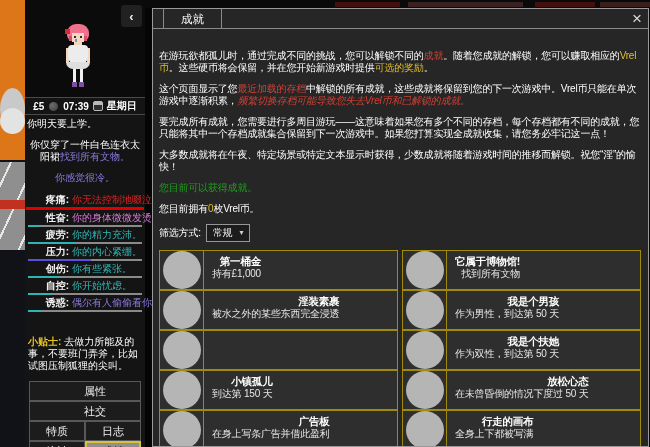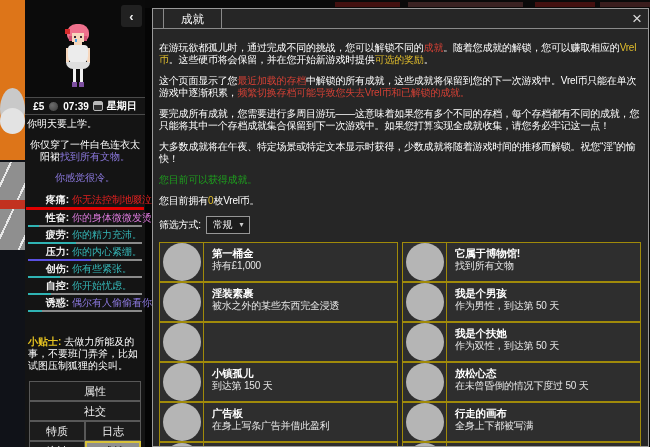--- a/index.html
+++ b/index.html
@@ -76,28 +76,28 @@
   .nav-btn.active { background:#8f8f8f; color:#111; border:1px solid #d8c23a; box-shadow:inset 0 0 0 1px #d8c23a; }
   
   .dialog { position:absolute; left:152px; top:8px; width:497px; height:439px;
             background:#262626; border:1px solid #9a9a9a; overflow:hidden; }
   .dlg-header { position:relative; height:20px; border-bottom:1px solid #8a8a8a; }
   .tab { position:absolute; left:10px; top:0; height:20px; padding:0 17px; display:flex; align-items:center;
          border-left:1px solid #8a8a8a; border-right:1px solid #8a8a8a; font-size:11.5px; color:#fff; }
   .close { position:absolute; right:6px; top:0px; background:none; border:none; color:#d9d9d9;
            font-size:17px; line-height:20px; cursor:pointer; font-family:"Liberation Sans", sans-serif; }
   .dlg-body { padding:13px 7px 0 6px; font-size:10px; line-height:12px; letter-spacing:-0.2px; }
-  .dlg-body p { margin:0 0 9px; }
+  .dlg-body p { margin:8px 0 9px; }
   .filter { display:flex; align-items:center; gap:5px; margin:2px 0 8px; }
   .select { display:inline-flex; align-items:center; gap:7px; border:1px solid #969696; background:#1c1c1c;
             padding:2px 6px; cursor:pointer; color:#efefef; }
   .caret { font-size:8px; color:#cfcfcf; }
   
   .grid { display:grid; grid-template-columns:1fr 1fr; column-gap:4px; row-gap:0; }
-  .ach { display:flex; height:40px; background:#2e2e2e; border:1px solid #a08a0a; position:relative; }
+  .ach { display:flex; height:40px; background:#2e2e2e; border:1px solid #a08a0a; position:relative;text-align:right; }
   .ach + .ach {  }
   .ach-iconcell { width:44px; flex:none; border-right:1px solid #a08a0a; position:relative; }
   .ach-circle { position:absolute; left:3px; top:50%; transform:translateY(-50%);
                 width:38px; height:38px; border-radius:50%; background:#b5b5b5; z-index:2; }
   .ach-text { padding:4px 4px 0 8px; overflow:hidden; }
   .ach-title { font-weight:bold; font-size:10.5px; line-height:13px; color:#fff; white-space:nowrap; }
   .ach-desc { font-size:10px; line-height:12px; color:#e6e6e6; white-space:nowrap; }
 </style>
 </head>
 <body>
@@ -229,21 +229,21 @@
   <section class="dialog">
     <div class="dlg-header">
       <div class="tab">
         <span>成就</span>
       </div>
       <button class="close">×</button>
     </div>
     <div class="dlg-body">
       <div>
           <p><span>在游玩欲都孤儿时，通过完成不同的挑战，您可以解锁不同的</span><span style="color: rgb(210, 64, 53);">成就</span><span>。随着您成就的解锁，您可以赚取相应的</span><span style="color: rgb(227, 191, 44);">Vrel币</span><span>。这些硬币将会保留，并在您开始新游戏时提供</span><span style="color: rgb(227, 191, 44);">可选的奖励</span><span>。</span></p>
-          <p><span>这个页面显示了您</span><span style="color: rgb(210, 64, 53);">最近加载的存档</span><span>中解锁的所有成就，这些成就将保留到您的下一次游戏中。Vrel币只能在单次游戏中逐渐积累，</span><span style="color: rgb(210, 64, 53);">频繁切换存档可能导致您失去Vrel币和已解锁的成就。</span></p>
+          <p><span>这个页面显示了您</span><span style="color: rgb(210, 64, 53);">最近加载的存档</span><span>中解锁的所有成就，这些成就将保留到您的下一次游戏中。Vrel币只能在单次游戏中逐渐积累，</span><span style="color: rgb(210, 64, 53); font-style: italic;">频繁切换存档可能导致您失去Vrel币和已解锁的成就。</span></p>
           <p><span>要完成所有成就，您需要进行多周目游玩——这意味着如果您有多个不同的存档，每个存档都有不同的成就，您只能将其中一个存档成就集合保留到下一次游戏中。如果您打算实现全成就收集，请您务必牢记这一点！</span></p>
           <p><span>大多数成就将在午夜、特定场景或特定文本显示时获得，少数成就将随着游戏时间的推移而解锁。祝您“淫”的愉快！</span></p>
           <p><span style="color: rgb(30, 158, 30);">您目前可以获得成就。</span></p>
           <p><span>您目前拥有</span><span style="color: rgb(227, 191, 44);">0</span><span>枚Vrel币。</span></p>
         </div>
       <div class="filter">
         <span>筛选方式:</span>
         <span class="select">
           <span>常规</span>
           <span class="caret">▾</span>

